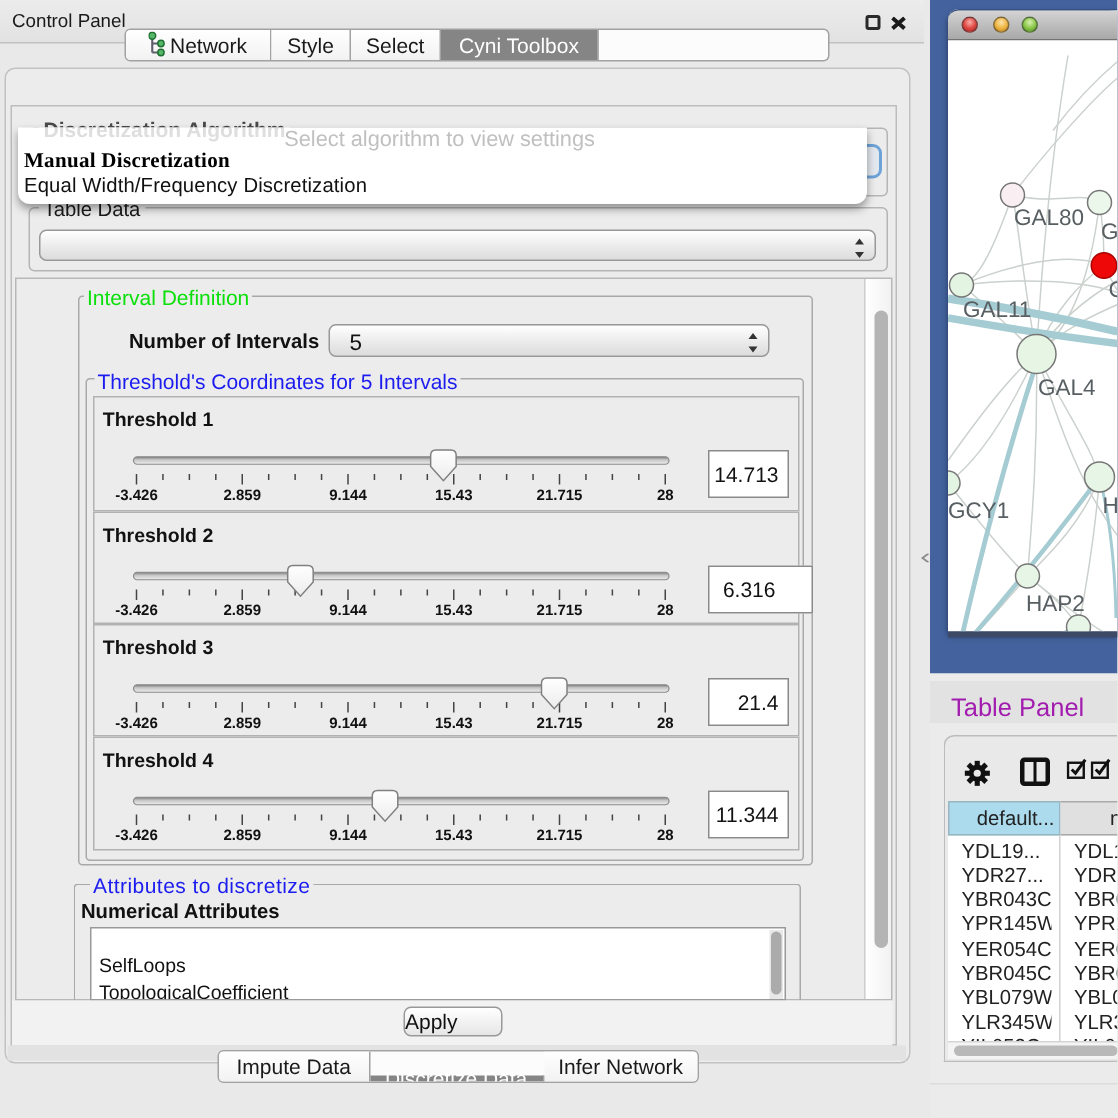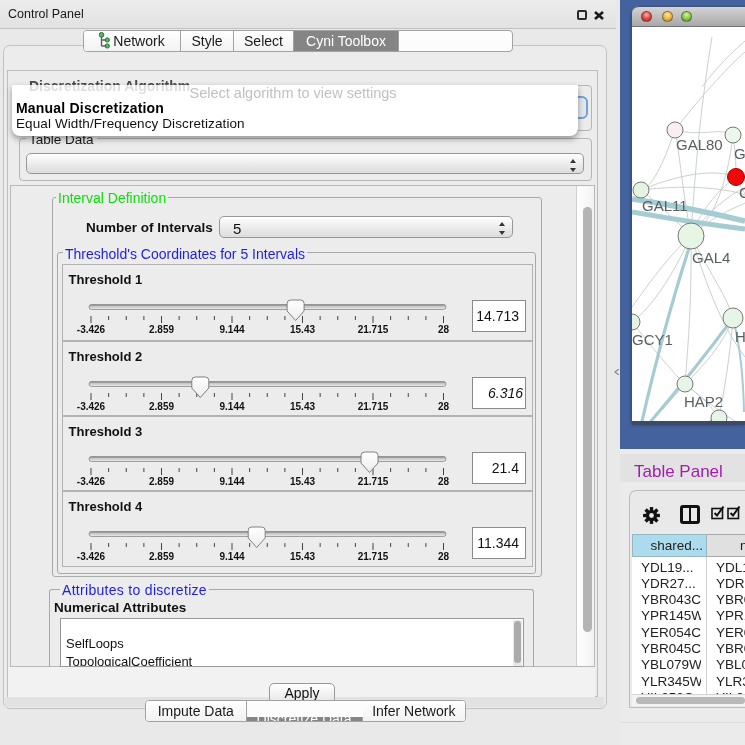--- a/index.html
+++ b/index.html
@@ -111,21 +111,21 @@
       <line x1="363.875" y1="52" x2="363.875" y2="56" stroke="#444" stroke-width="1"></line>
       <line x1="381.500" y1="52" x2="381.500" y2="59" stroke="#444" stroke-width="1"></line>
       <text x="29.0" y="69" text-anchor="middle" font-size="10" font-weight="bold" fill="#111">-3.426</text>
       <text x="99.5" y="69" text-anchor="middle" font-size="10" font-weight="bold" fill="#111">2.859</text>
       <text x="170.0" y="69" text-anchor="middle" font-size="10" font-weight="bold" fill="#111">9.144</text>
       <text x="240.5" y="69" text-anchor="middle" font-size="10" font-weight="bold" fill="#111">15.43</text>
       <text x="311.0" y="69" text-anchor="middle" font-size="10" font-weight="bold" fill="#111">21.715</text>
       <text x="381.5" y="69" text-anchor="middle" font-size="10" font-weight="bold" fill="#111">28</text>
 <path d="M129.8 39.5 q0 -3.5 3.5 -3.5 h10 q3.5 0 3.5 3.5 v7.5 l-8.5 9.5 l-8.5 -9.5 Z" fill="url(#thumbgrad)" stroke="#808080" stroke-width="1"></path>
 </svg>
-<div class="abs" style="left:472px;top:377px;width:54px;height:32px;background:#fff;border:1px solid #8a8a8a;font-size:14px;color:#111;text-align:right;padding-right:2px;line-height:30px;font-style:italic;">6.316</div>
+<div class="abs" style="left:472px;top:377px;width:70px;height:32px;background:#fff;border:1px solid #8a8a8a;font-size:14px;color:#111;text-align:right;padding-right:24px;line-height:30px;">6.316</div>
 <div class="abs" style="left:62px;top:416px;width:471px;height:75px;border:1px solid #b2b2b2;background:#ececec;"></div>
 <div class="abs" style="left:68.5px;top:423.5px;font-size:13px;font-weight:bold;color:#111;">Threshold 3</div>
 <svg class="abs" style="left:62px;top:416px;" width="471" height="75" viewBox="0 0 471 75">
 <rect x="27" y="40.5" width="357" height="5" rx="2.5" fill="url(#trackgrad)" stroke="#8a8a8a" stroke-width="0.8"></rect>
 <line x1="29.000" y1="52" x2="29.000" y2="59" stroke="#444" stroke-width="1"></line>
       <line x1="46.625" y1="52" x2="46.625" y2="56" stroke="#444" stroke-width="1"></line>
       <line x1="64.250" y1="52" x2="64.250" y2="56" stroke="#444" stroke-width="1"></line>
       <line x1="81.875" y1="52" x2="81.875" y2="56" stroke="#444" stroke-width="1"></line>
       <line x1="99.500" y1="52" x2="99.500" y2="59" stroke="#444" stroke-width="1"></line>
       <line x1="117.125" y1="52" x2="117.125" y2="56" stroke="#444" stroke-width="1"></line>
@@ -200,38 +200,38 @@
 
 <div class="abs" style="left:8px;top:667px;width:587px;height:30px;background:#f2f2f2;"></div>
 <div class="abs btn" style="left:269px;top:671px;width:66px;height:20px;"><span style="font-size:14px;">Apply</span></div>
 
 <div class="abs tabbar" style="left:145px;top:700px;width:321px;height:21.5px;">
   <div class="tseg" style="width:104px;">Impute Data</div>
   <div class="tseg sel" style="width:120px;margin-top:16px;">Discretize Data</div>
   <div class="tseg" style="width:106px;border-right:none;">Infer Network</div>
 </div>
 
-<div class="abs tabbar" style="left:83px;top:30px;width:430px;height:21.5px;">
+<div class="abs tabbar" style="left:83px;top:19px;width:470px;height:21.5px;">
   <div class="tseg" style="width:97px;"><svg width="11" height="17" viewBox="0 0 11 17" style="margin-right:3px;">
         <path d="M2.5 5 L2.5 14 M2.5 8 L7 8 M2.5 14 L7 14" stroke="#5d5d6b" stroke-width="1.4" fill="none"></path>
         <circle cx="2.5" cy="2.8" r="2.3" fill="#57b768" stroke="#1f7032" stroke-width="1"></circle>
         <circle cx="8.3" cy="8" r="2.1" fill="#57b768" stroke="#1f7032" stroke-width="1"></circle>
         <circle cx="8.3" cy="14" r="2.1" fill="#57b768" stroke="#1f7032" stroke-width="1"></circle>
       </svg>Network</div>
   <div class="tseg" style="width:53px;">Style</div>
   <div class="tseg" style="width:60px;">Select</div>
   <div class="tseg sel" style="width:105px;">Cyni Toolbox</div>
 </div>
 
 <div class="abs" style="left:12px;top:85px;width:566px;height:50.5px;background:#ffffff;border-radius:0 0 8px 8px;box-shadow:0 3px 6px rgba(0,0,0,0.38);"></div>
 <div class="abs" style="left:26px;top:85px;width:200px;height:11px;overflow:hidden;">
     <span style="position:absolute;left:3px;top:-7.5px;font-size:14px;font-weight:bold;color:#dedede;">Discretization Algorithm</span>
   </div>
 <div class="abs" style="left:189.5px;top:85px;font-size:14.5px;color:#c0c0c0;">Select algorithm to view settings</div>
-<div class="abs" style="left:16px;top:100px;font-size:14px;font-weight:bold;color:#000;letter-spacing:0.2px;">Manual Discretization</div>
+<div class="abs" style="left:16px;top:100px;font-size:14px;font-weight:bold;color:#000;letter-spacing:0.2px;font-family:Liberation Serif, serif;">Manual Discretization</div>
 <div class="abs" style="left:16px;top:116px;font-size:13.5px;color:#111;letter-spacing:0.1px;">Equal Width/Frequency Discretization</div>
 
 <svg class="abs" style="left:614px;top:369px;" width="6" height="6" viewBox="0 0 6 6">
     <path d="M5 0 L1 3 L5 6" fill="none" stroke="#8a8a8a" stroke-width="1.2"></path>
   </svg>
 
 <div class="abs" style="left:620px;top:0;width:125px;height:449px;background:#44639e;"></div>
 
 <div class="abs" style="left:632px;top:6px;width:113px;height:415px;background:#ffffff;border-radius:7px 0 0 0;box-shadow:0 3px 4px rgba(10,16,40,0.55);"></div>
 <div class="abs" style="left:632px;top:6px;width:113px;height:21px;background:linear-gradient(#d4d4d4,#a8a8a8);border-radius:7px 0 0 0;border-top:1px solid #36517f;border-bottom:1px solid #737373;"></div>
@@ -324,35 +324,35 @@
 <svg class="abs" style="left:711px;top:505px;" width="15" height="15" viewBox="0 0 15 15">
     <rect x="1" y="3.5" width="10.5" height="10" fill="none" stroke="#111" stroke-width="1.6"></rect>
     <path d="M3.5 8 L6 10.5 L12.5 1.5" fill="none" stroke="#111" stroke-width="2"></path>
   </svg>
 <svg class="abs" style="left:726.5px;top:505px;" width="15" height="15" viewBox="0 0 15 15">
     <rect x="1" y="3.5" width="10.5" height="10" fill="none" stroke="#111" stroke-width="1.6"></rect>
     <path d="M3.5 8 L6 10.5 L12.5 1.5" fill="none" stroke="#111" stroke-width="2"></path>
   </svg>
 
 <div class="abs" style="left:632px;top:534px;width:113px;height:160px;background:#fff;"></div>
-<div class="abs" style="left:632px;top:534px;width:75px;height:23px;background:#abdbed;border:1px solid #9ab6c0;font-size:13.5px;color:#222;text-align:right;padding-right:3px;line-height:22px;">shared...</div>
+<div class="abs" style="left:632px;top:534px;width:75px;height:23px;background:#abdbed;border:1px solid #9ab6c0;font-size:13.5px;color:#222;text-align:right;padding-right:3px;line-height:22px;">default...</div>
 <div class="abs" style="left:707px;top:534px;width:38px;height:23px;background:#e0e0e0;border-top:1px solid #a9a9a9;border-bottom:1px solid #a9a9a9;font-size:13.5px;color:#222;padding-left:33px;line-height:22px;">n</div>
 <div class="abs" style="left:706px;top:557px;width:1px;height:137px;background:#d2d2d2;"></div>
 <div class="abs" style="left:641px;top:559.5px;width:60px;height:135px;overflow:hidden;font-size:13.5px;color:#222;line-height:16.3px;">YDL19...<br>YDR27...<br>YBR043C<br>YPR145W<br>YER054C<br>YBR045C<br>YBL079W<br>YLR345W<br>YIL052C</div>
 <div class="abs" style="left:716px;top:559.5px;width:29px;height:135px;overflow:hidden;font-size:13.5px;color:#222;line-height:16.3px;">YDL1<br>YDR2<br>YBR0<br>YPR1<br>YER0<br>YBR0<br>YBL0<br>YLR3<br>YIL0</div>
 <div class="abs" style="left:632px;top:694px;width:113px;height:12px;background:#f4f4f4;border-top:1px solid #d5d5d5;"></div>
 <div class="abs" style="left:636px;top:697px;width:109px;height:7px;background:#b9b9b9;border-radius:4px;"></div>
 <div class="abs" style="left:620px;top:722px;width:125px;height:1px;background:#dcdcdc;"></div>
 
 <style>
 .combo { background:linear-gradient(#ffffff,#e9e9e9 60%,#dcdcdc); border:1px solid #989898; border-radius:5px; }
 .spin { position:absolute; right:6px; top:4.5px; width:7px; height:13px; }
 .spin::before { content:""; position:absolute; left:0; top:0; border-left:3.5px solid transparent; border-right:3.5px solid transparent; border-bottom:4.5px solid #333; }
 .spin::after { content:""; position:absolute; left:0; bottom:0; border-left:3.5px solid transparent; border-right:3.5px solid transparent; border-top:4.5px solid #333; }
-.btn { background:linear-gradient(#ffffff,#e6e6e6); border:1px solid #999; border-radius:5px; text-align:center; line-height:18px; color:#111;margin-top:12px; }
+.btn { background:linear-gradient(#ffffff,#e6e6e6); border:1px solid #999; border-radius:5px; text-align:left; line-height:18px; color:#111; }
 .tabbar { display:flex; background:#fcfcfc; border:1px solid #a2a2a2; border-radius:4px; overflow:hidden; }
 .tseg { display:flex; align-items:center; justify-content:center; font-size:14px; color:#1a1a1a; border-right:1px solid #a2a2a2; background:linear-gradient(#ffffff,#f2f2f2); }
 .tseg.sel { background:#858585; color:#ffffff; }
 .light { width:11px; height:11px; border-radius:50%; border:0.5px solid rgba(60,60,60,0.55); }
 </style>
 
 <svg width="0" height="0" style="position:absolute">
   <defs>
     <linearGradient id="trackgrad" x1="0" y1="0" x2="0" y2="1">
       <stop offset="0" stop-color="#7a7a7a"></stop>

